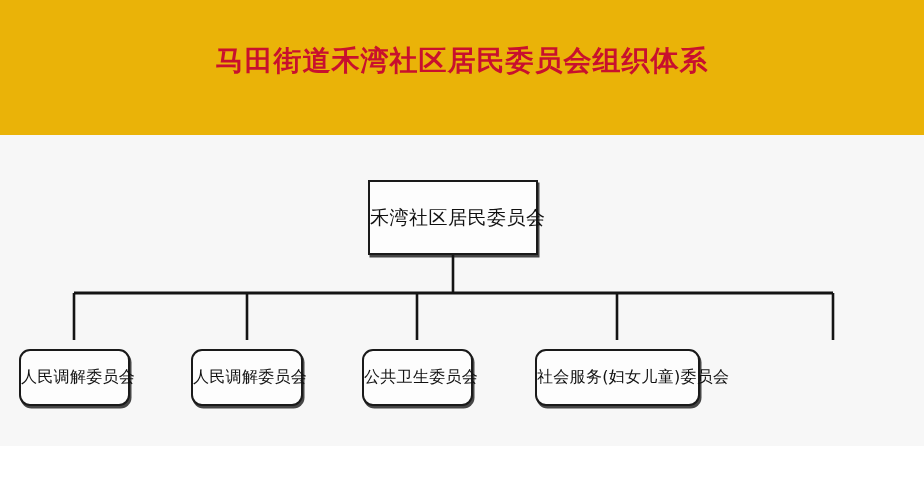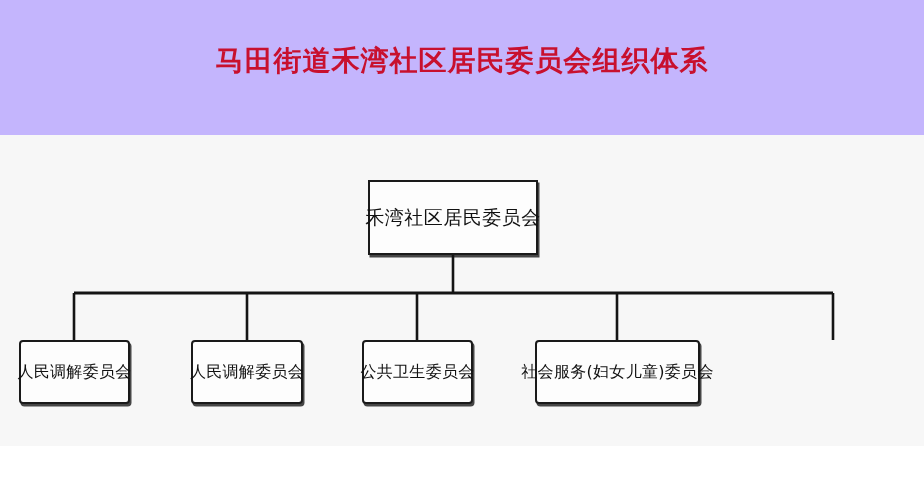--- a/index.html
+++ b/index.html
@@ -21,21 +21,21 @@
     background: #ffffff;
   }
 
   
   .title-band {
     position: absolute;
     left: 0;
     top: 0;
     width: 924px;
     height: 135px;
-    background: #c4b5fd;
+    background: #eab308;
   }
   .chart-title {
     position: absolute;
     left: 0;
     top: 44px;
     width: 924px;
     text-align: center;
     font-family: "DejaVu Serif", "Liberation Serif", serif;
     font-weight: bold;
     font-size: 28px;
@@ -66,21 +66,21 @@
   }
 
   
   .node {
     position: absolute;
     box-sizing: border-box;
     background: #fdfdfd;
     border: 2px solid #1a1a1a;
     display: flex;
     align-items: center;
-    justify-content: center;
+    justify-content: flex-start;
     box-shadow: 1.5px 2.5px 0 rgba(20,20,20,0.78);
   }
   .node-label {
     font-family: "DejaVu Sans", "Liberation Sans", sans-serif;
     color: #111111;
     white-space: nowrap;
     text-align: center;
   }
 
   .node-root {
@@ -89,23 +89,23 @@
     width: 170px;
     height: 75px;
     border-radius: 0;
   }
   .node-root .node-label {
     font-size: 19px;
     letter-spacing: 0.5px;
   }
 
   .node-child {
-    top: 205px;          
-    height: 64px;
-    border-radius: 4px;
+    top: 214px;          
+    height: 57px;
+    border-radius: 11px;
   }
   .node-child .node-label {
     font-size: 16px;
     letter-spacing: 0.3px;
   }
 
   .child-0 { left: 19px;  width: 111px; }
   .child-1 { left: 191px; width: 112px; }
   .child-2 { left: 362px; width: 111px; }
   .child-3 { left: 535px; width: 165px; }

